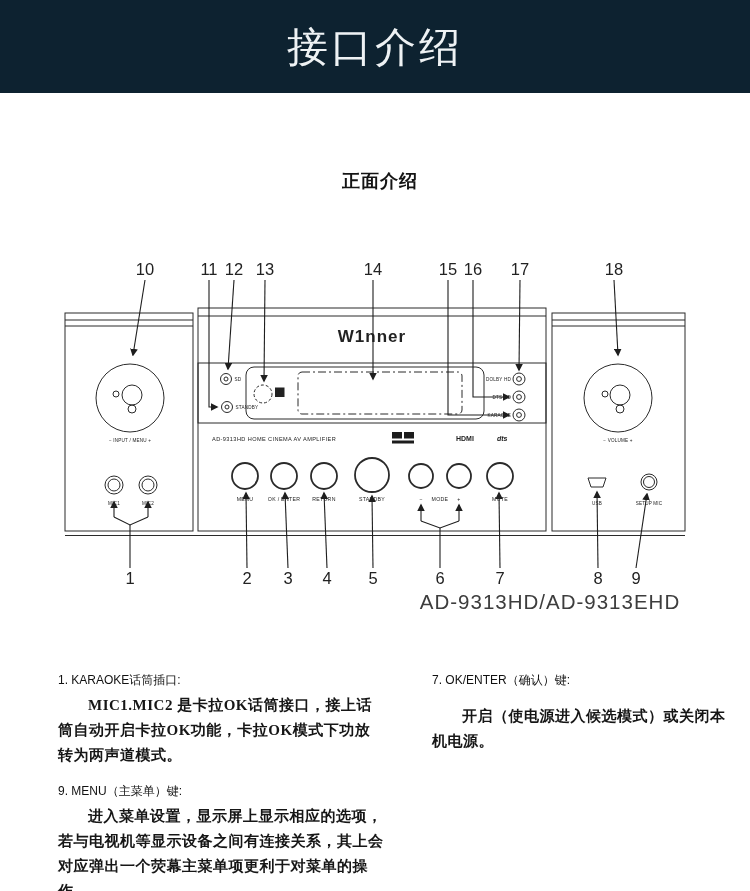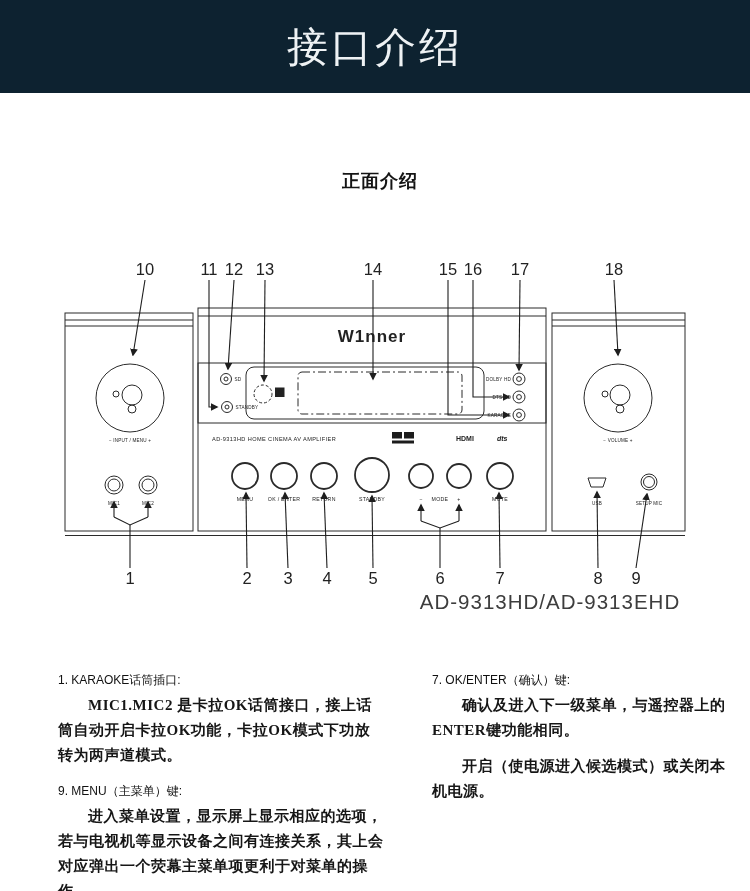--- a/index.html
+++ b/index.html
@@ -200,21 +200,20 @@
         <p class="desc-body">MIC1.MIC2 是卡拉OK话筒接口，接上话筒自动开启卡拉OK功能，卡拉OK模式下功放转为两声道模式。</p>
       </div>
       <div class="desc-item">
         <div class="desc-title">9. MENU（主菜单）键:</div>
         <p class="desc-body">进入菜单设置，显示屏上显示相应的选项，若与电视机等显示设备之间有连接关系，其上会对应弹出一个荧幕主菜单项更利于对菜单的操作。</p>
       </div>
     </div>
     <div class="col-right">
       <div class="desc-item">
         <div class="desc-title">7. OK/ENTER（确认）键:</div>
-        <p class="desc-body">确认及进入下一级菜单，与遥控器上的ENTER键功能相同。</p>
       </div>
       <div class="desc-item">
         <p class="desc-body">开启（使电源进入候选模式）或关闭本机电源。</p>
       </div>
     </div>
   </div>
 
 </div>
 
 </body></html>

